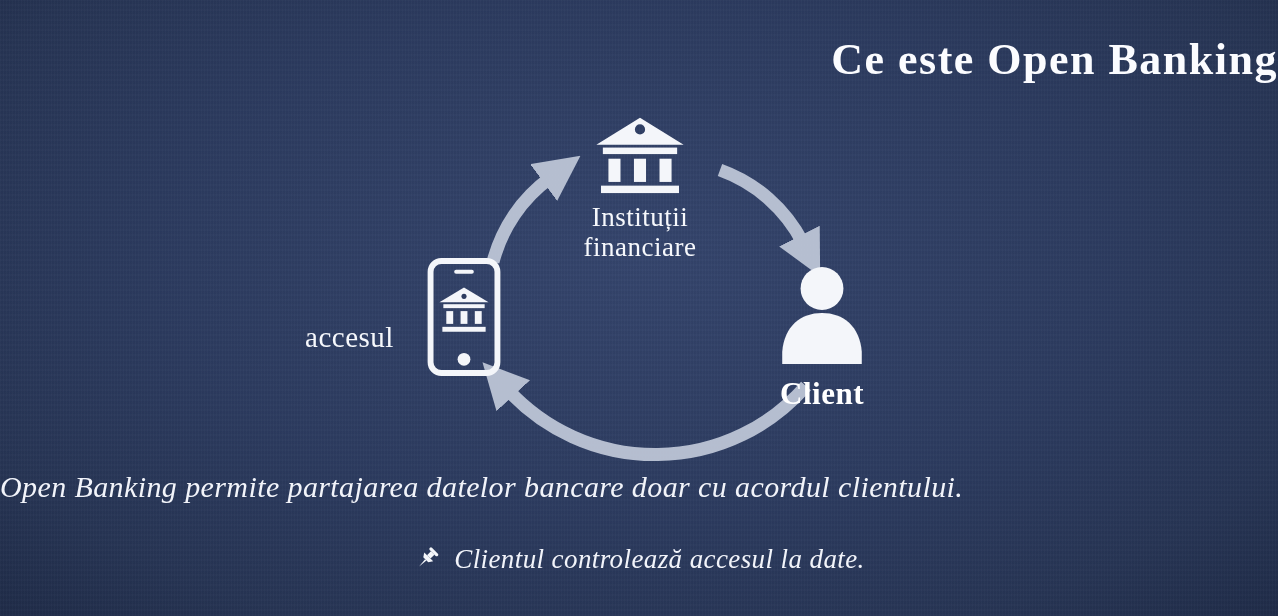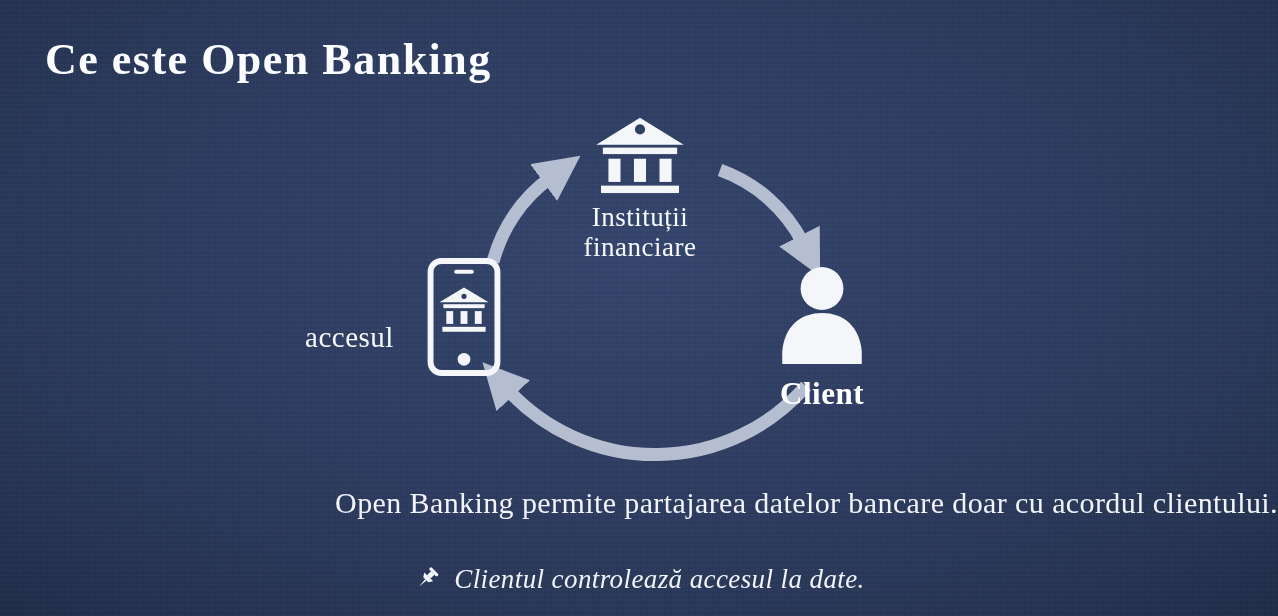--- a/index.html
+++ b/index.html
@@ -27,21 +27,21 @@
     content:"";
     position:absolute; inset:0;
     background-image:
       repeating-linear-gradient(90deg, rgba(255,255,255,0.014) 0 1px, rgba(0,0,0,0.016) 1px 3px),
       repeating-linear-gradient(0deg, rgba(255,255,255,0.010) 0 2px, rgba(0,0,0,0.014) 2px 5px);
     pointer-events:none;
   }
   .title{
     position:absolute;
     top:34px; left:0; width:100%;
-    text-align:left;
+    text-align:right;
     font-size:44px;
     font-weight:700;
     letter-spacing:1.5px;
     color:#fbfcff;
     padding-left:45px;
   }
   .arrows{
     position:absolute; inset:0;
     width:1278px; height:616px;
     pointer-events:none;
@@ -68,29 +68,30 @@
   .fintech-label{
     position:absolute; left:0; top:62px; width:175px;
     text-align:center;
     font-size:29px;
     line-height:1.18;
     letter-spacing:0.5px;
     color:#f6f8fc;
   }
   .caption{
     position:absolute;
-    top:486px; left:0; width:100%;
-    text-align:right;
+    top:470px; left:0; width:100%;
+    text-align:left;
+    font-style:italic;
     font-size:30px;
     letter-spacing:0.4px;
     color:#f2f4fa;
   }
   .note{
     position:absolute;
-    top:564px; left:0; width:100%;
+    top:544px; left:0; width:100%;
     display:flex;
     justify-content:center;
     align-items:center;
     gap:13px;
     font-style:italic;
     font-size:27px;
     letter-spacing:0.4px;
     color:#f2f4fa;
   }
   .note .icon svg{display:block;}

